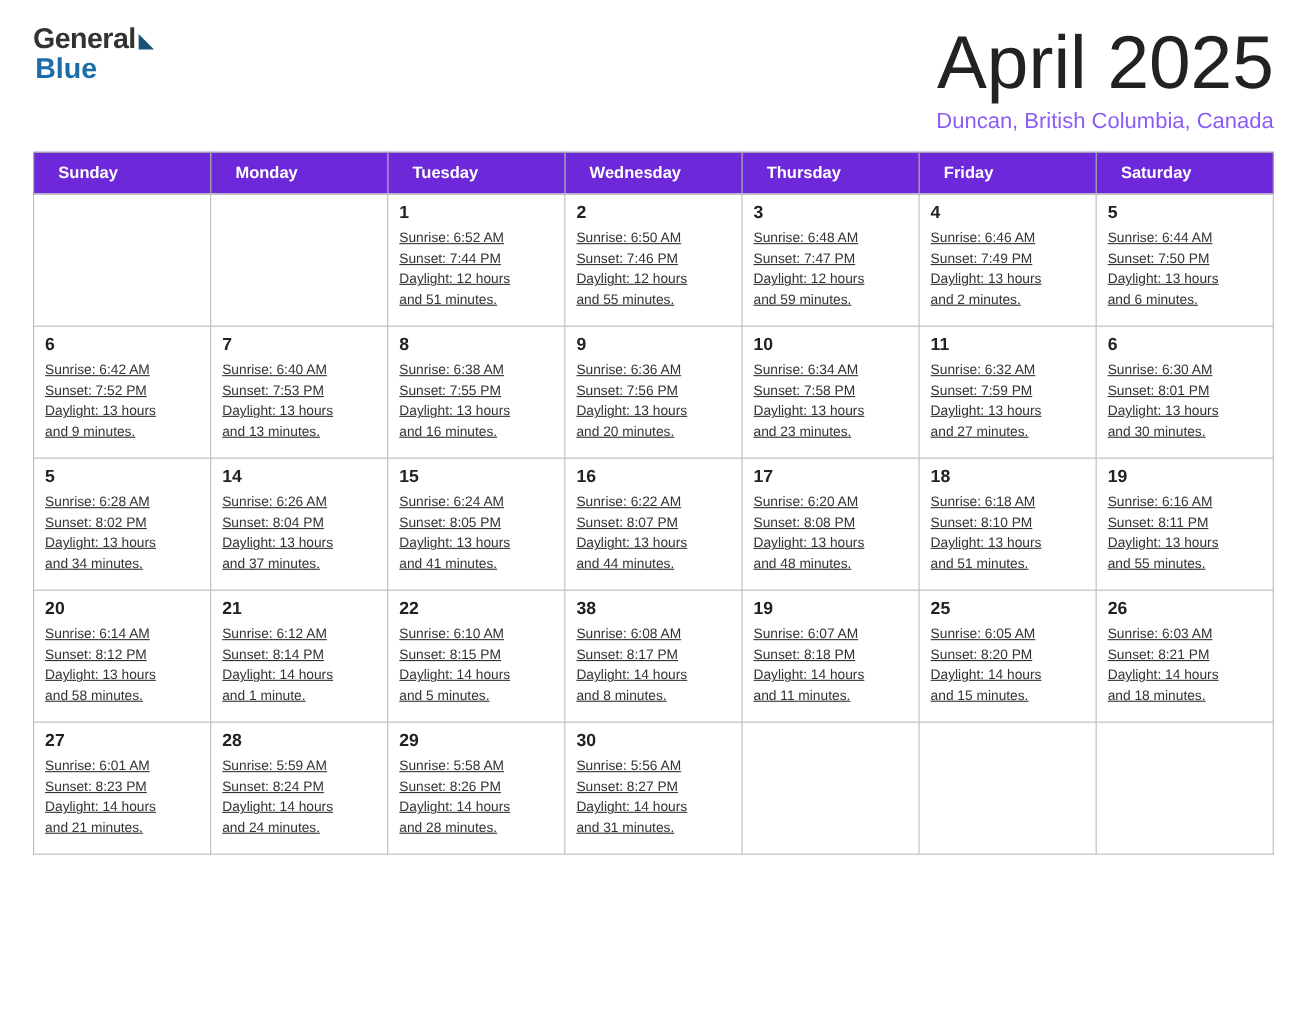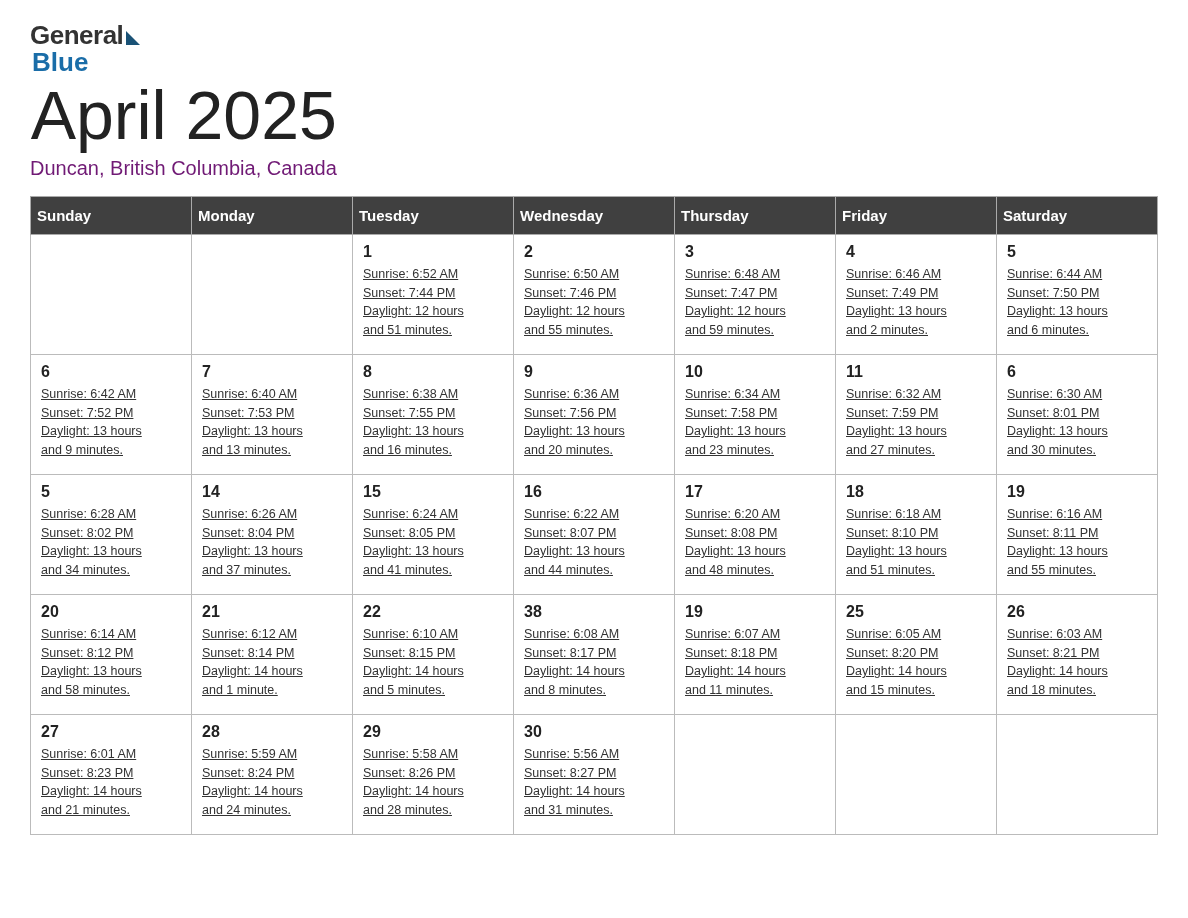--- a/index.html
+++ b/index.html
@@ -9,21 +9,20 @@
       color: #333;
       width: 1188px;
       min-height: 918px;
       padding: 20px 30px;
     }
     .header {
       display: flex;
       justify-content: space-between;
       align-items: flex-start;
       margin-bottom: 16px;
-      flex-direction: column;
     }
     .logo {
       display: flex;
       flex-direction: column;
       align-items: flex-start;
     }
     .logo-top {
       display: flex;
       align-items: center;
     }
@@ -57,34 +56,34 @@
       text-align: right;
     }
     .page-title {
       font-size: 68px;
       font-weight: 300;
       color: #222;
       line-height: 1.1;
     }
     .subtitle {
       font-size: 20px;
-      color: #701a75;
+      color: #8b5cf6;
       margin-top: 4px;
     }
     .calendar {
       width: 100%;
       border-collapse: collapse;
       border: 1px solid #aaa;
     }
     .calendar thead tr th {
-      background-color: #404040;
+      background-color: #6d28d9;
       color: #fff;
       font-size: 15px;
       font-weight: 600;
-      padding: 10px 6px;
+      padding: 10px 22px;
       text-align: left;
       border: 1px solid #aaa;
     }
     .calendar tbody tr td {
       vertical-align: top;
       padding: 8px 10px;
       border: 1px solid #bbb;
       width: calc(100% / 7);
       min-height: 110px;
       height: 120px;

